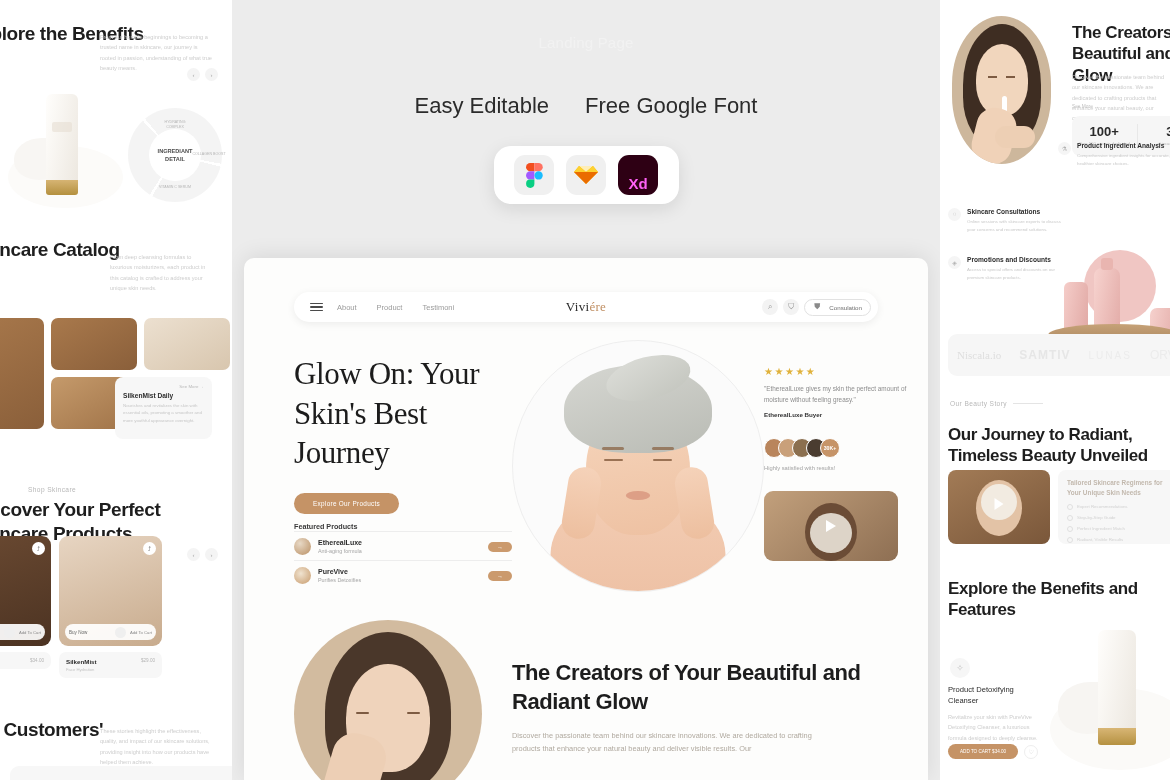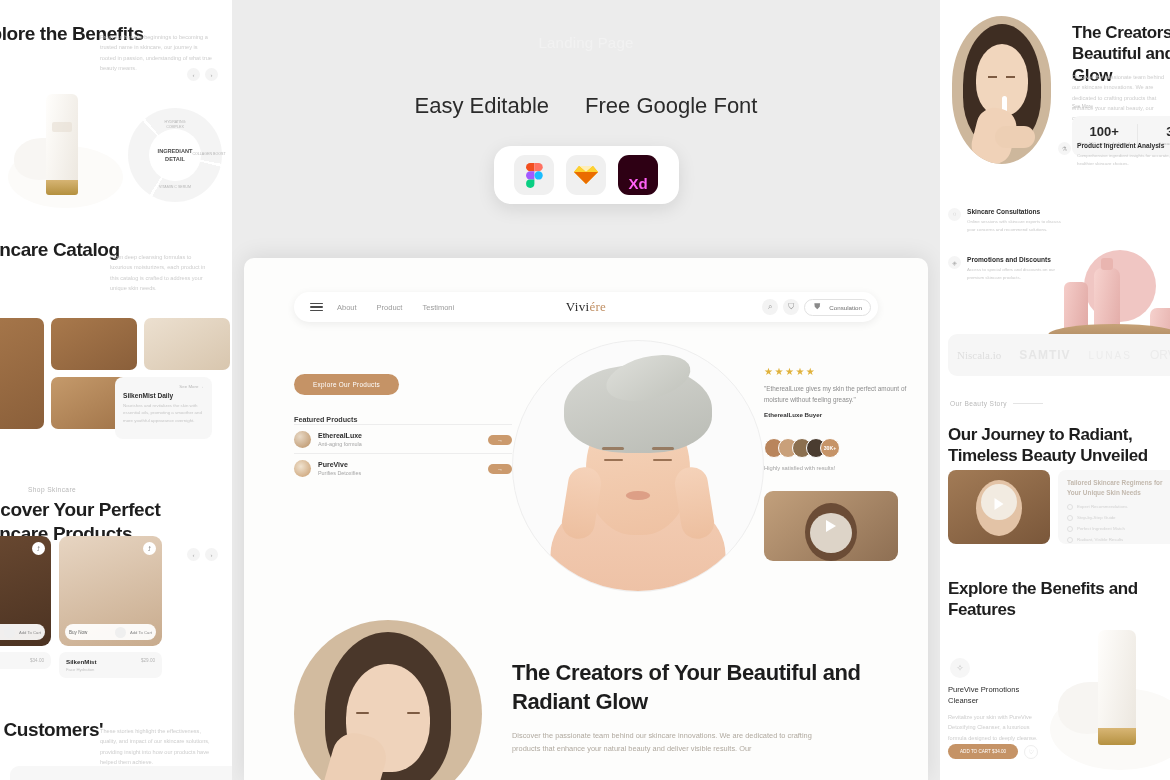--- a/index.html
+++ b/index.html
@@ -94,21 +94,21 @@
   .m-left { width: 218px; padding-top: 10px; flex: none; }
   .m-head {
     font-family: "Liberation Serif", serif; font-size: 31px; line-height: 1.28;
     color: #1c1c1c; letter-spacing: -.4px;
   }
   .cta {
     margin-top: 20px; display: inline-block;
     background: #c59366; color: #fff; font-size: 6.4px;
     padding: 7px 19px; border-radius: 14px; letter-spacing: .3px;
   }
-  .feat-title { margin-top: 20px; font-size: 7.2px; color: #3a3a3a; font-weight: 600; }
+  .feat-title { margin-top: 8px; font-size: 7.2px; color: #3a3a3a; font-weight: 600; }
   .feat-row {
     display: flex; align-items: center; gap: 7px;
     border-top: .8px solid #ededed; padding: 6px 0 5px;
   }
   .feat-thumb {
     width: 17px; height: 17px; border-radius: 50%; flex: none;
     background: radial-gradient(circle at 35% 32%, #e8d9c6, #b98f63);
   }
   .feat-thumb.b { background: radial-gradient(circle at 40% 38%, #f0e3d0, #c79a6b); }
   .feat-txt { flex: 1; }
@@ -634,20 +634,21 @@
           <div class="nav-ico">⛉</div>
           <div class="consult-pill">
             <span class="nav-ico" style="background:transparent">⛊</span>
             <span>Consulation</span>
           </div>
         </div>
       </div>
 
       <div class="m-hero">
         <div class="m-left">
+          <div class="m-head">Glow On: Your Skin's Best Journey</div>
           <div class="cta">Explore Our Products</div>
           <div class="feat-title">Featured Products</div>
           <div class="feat-row">
             <div class="feat-thumb"></div>
             <div class="feat-txt">
               <div class="feat-name">EtherealLuxe</div>
               <div class="feat-sub">Anti-aging formula</div>
             </div>
             <div class="feat-arrow">→</div>
           </div>
@@ -807,21 +808,21 @@
         </div>
       <div class="rp-li">
           <i></i>
           <span>Radiant, Visible Results</span>
         </div>
     </div>
 
     <div class="sp-h1 rp-h3">Explore the Benefits and Features</div>
 
     <div class="rp-sparkle">✧</div>
-    <div class="rp-pname">PureVive Promotions Cleanser</div>
+    <div class="rp-pname">Product Detoxifying Cleanser</div>
     <div class="sp-para rp-pdesc">Revitalize your skin with PureVive Detoxifying Cleanser, a luxurious formula designed to deeply cleanse.</div>
     <div class="rp-pbtn">
       <div class="b">ADD TO CART $34.00</div>
       <div class="h">♡</div>
     </div>
 
     <div class="rp-tube-wrap">
       <div class="rp-splash"></div>
       <div class="rp-splash2"></div>
       <div class="rp-tube"></div>

